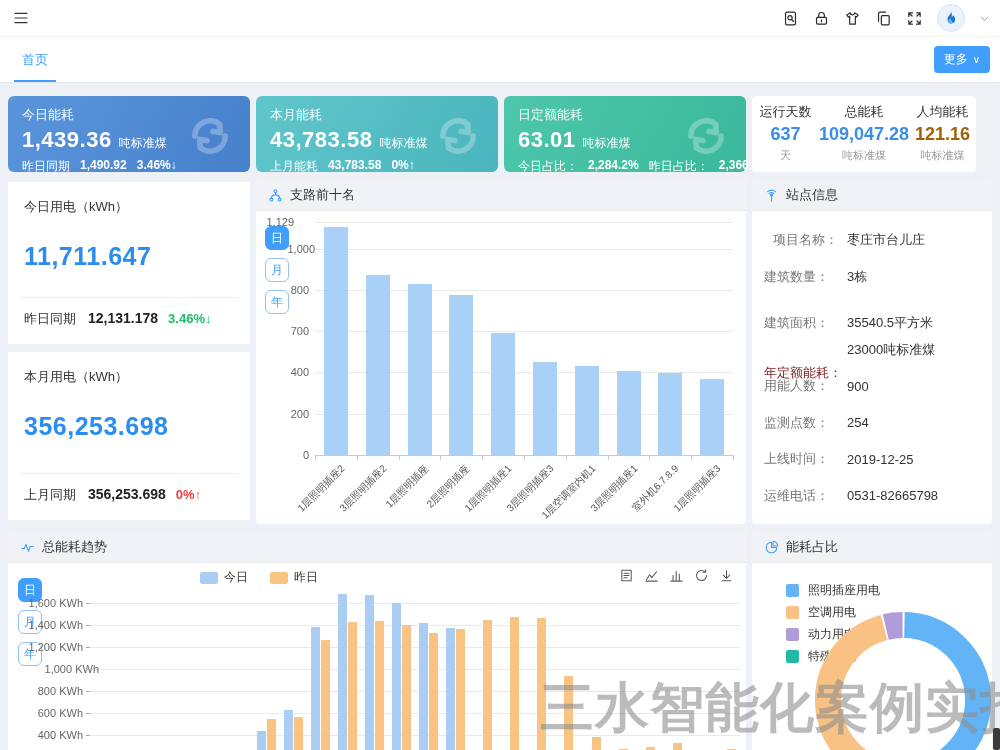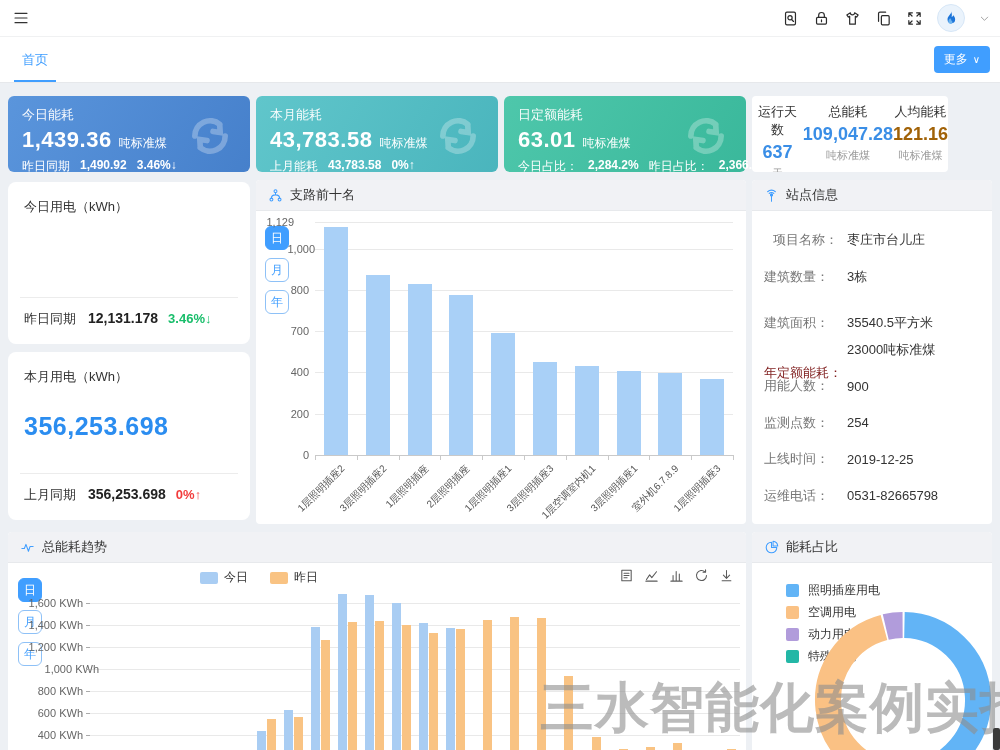--- a/index.html
+++ b/index.html
@@ -27,27 +27,27 @@
   
   .sum-card{position:absolute;width:242px;height:76px;border-radius:6px;color:#fff;padding:10px 14px;box-sizing:border-box;}
   .sum-card .sc-title{font-size:13px;opacity:.95;}
   .sum-card .sc-valrow{margin-top:3px;display:flex;align-items:baseline;}
   .sum-card .sc-value{font-size:22px;font-weight:700;letter-spacing:.5px;}
   .sum-card .sc-unit{font-size:12px;margin-left:7px;}
   .sum-card .sc-footer{margin-top:5px;font-size:12px;display:flex;flex-wrap:nowrap;white-space:nowrap;}
   .sum-card .sc-footer span{margin-right:10px;}
   .sum-card .sc-refresh{position:absolute;right:14px;top:14px;width:52px;height:52px;opacity:.28;}
   
-  #stats-panel{left:752px;top:96px;width:196px;height:76px;display:flex;border-radius:4px;}
+  #stats-panel{left:752px;top:96px;width:224px;height:76px;display:flex;border-radius:4px;}
   .stat-col{flex:1;text-align:center;padding-top:7px;}
   .stat-label{font-size:13px;color:#333;}
   .stat-value{font-size:18px;font-weight:700;color:#3a8ee6;margin-top:3px;}
   .stat-unit{font-size:11px;color:#999;margin-top:3px;}
   
-  .usage-card{position:absolute;left:8px;width:242px;background:#fff;border-radius:8px;padding:16px;box-sizing:border-box;}
+  .usage-card{position:absolute;left:8px;width:242px;background:#fff;border-radius:0;padding:16px;box-sizing:border-box;}
   .uc-title{font-size:13px;color:#333;}
   .uc-value{font-size:25px;font-weight:700;color:#2b8df0;margin-top:26px;letter-spacing:.5px;}
   .uc-div{position:absolute;left:12px;right:12px;bottom:46px;height:1px;background:#ececec;}
   .uc-footer{position:absolute;left:16px;bottom:16px;font-size:13px;display:flex;align-items:baseline;}
   .uc-flabel{color:#333;}
   .uc-fvalue{font-weight:700;color:#222;margin-left:12px;font-size:14px;}
   .uc-delta{font-weight:700;margin-left:10px;font-size:13px;}
   
   .pbtn{width:22px;height:22px;border-radius:6px;border:1px solid #8ec1f7;background:#fff;color:#409eff;
         font-size:12px;line-height:22px;text-align:center;margin-bottom:8px;cursor:pointer;}
@@ -212,20 +212,21 @@
       <div class="stat-col">
         <div class="stat-label">人均能耗</div>
         <div class="stat-value" style="color: #a16207;">121.16</div>
         <div class="stat-unit">吨标准煤</div>
       </div>
     </section>
 
   <div id="usage-cards">
       <div class="usage-card" style="top: 182px; height: 162px;">
         <div class="uc-title">今日用电（kWh）</div>
+        <div class="uc-value" style="color: rgb(43, 141, 240);">11,711.647</div>
         <div class="uc-div"></div>
         <div class="uc-footer">
           <span class="uc-flabel">昨日同期</span>
           <span class="uc-fvalue">12,131.178</span>
           <span class="uc-delta" style="color: rgb(25, 190, 107);">3.46%↓</span>
         </div>
       </div>
       <div class="usage-card" style="top: 352px; height: 168px;">
         <div class="uc-title">本月用电（kWh）</div>
         <div class="uc-value" style="color: rgb(43, 141, 240);">356,253.698</div>

